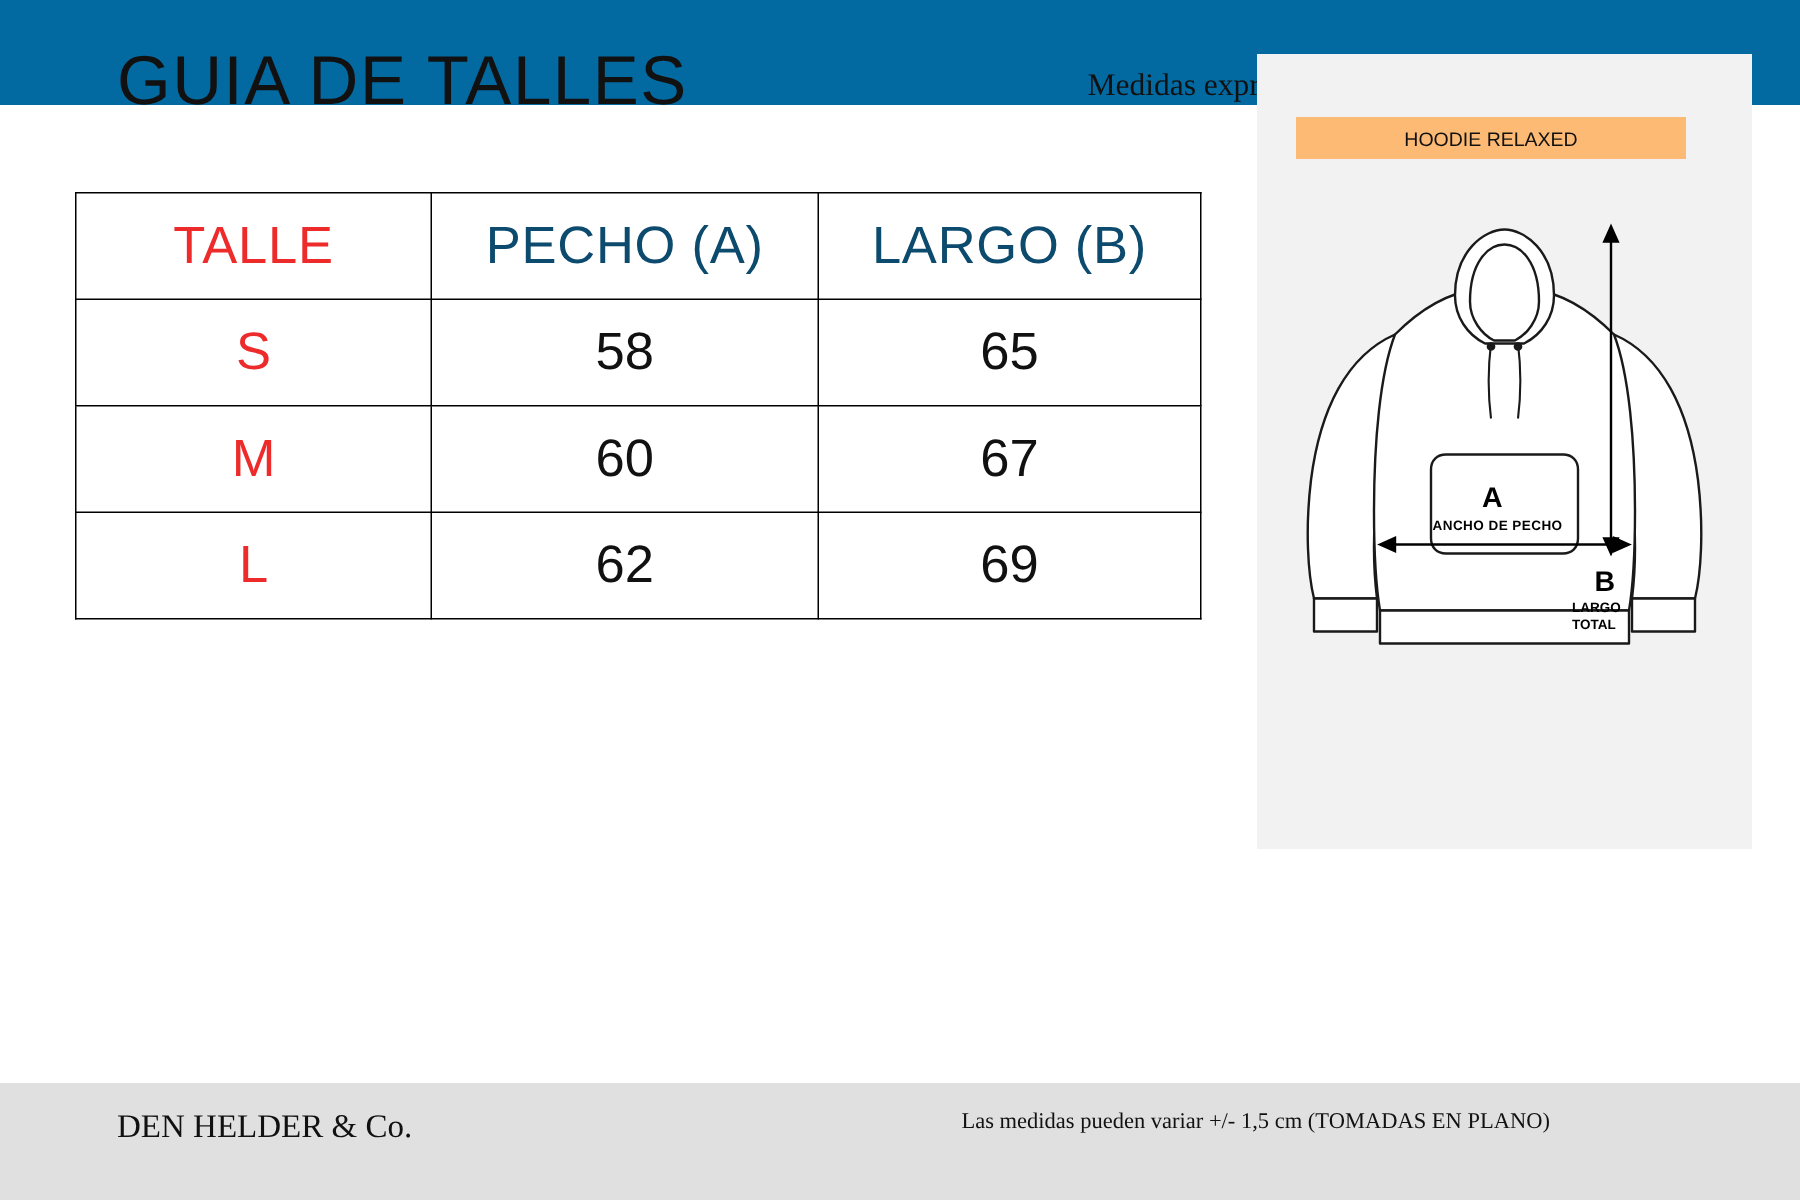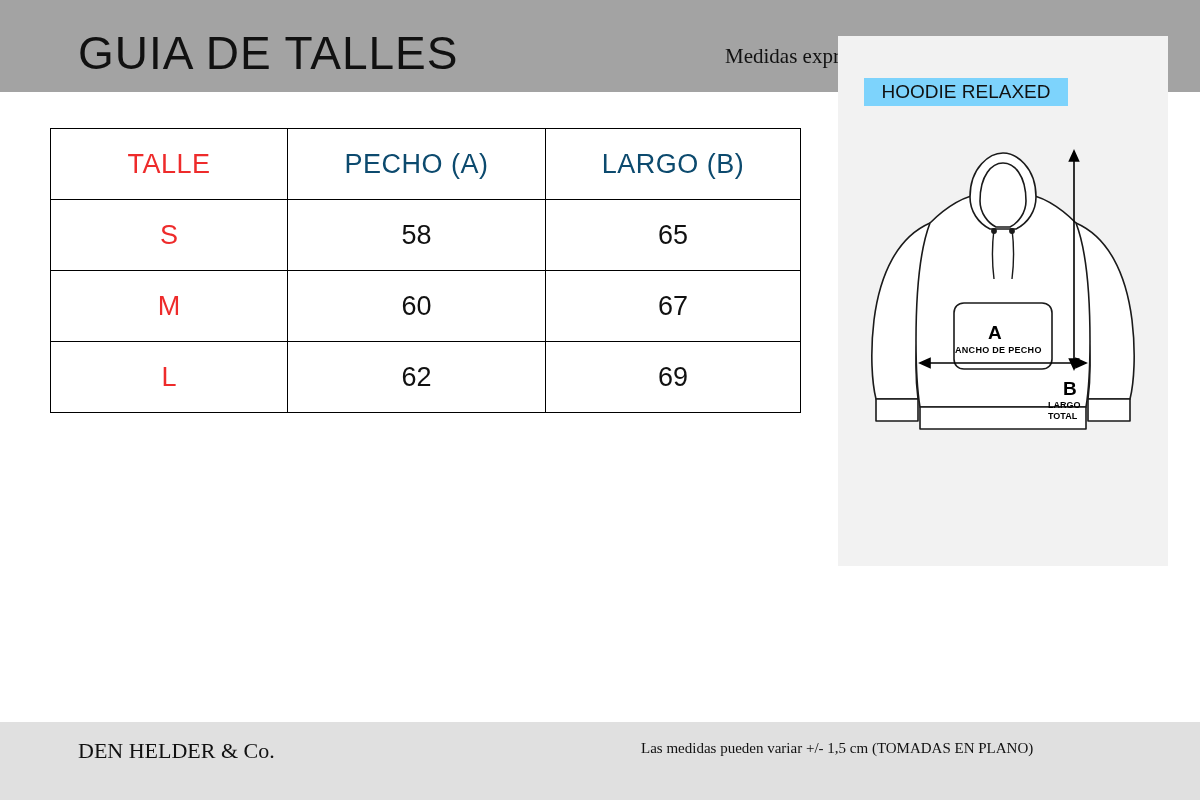--- a/index.html
+++ b/index.html
@@ -14,22 +14,22 @@
     overflow: hidden;
     position: relative;
   }
 
   
   .header {
     position: absolute;
     left: 0;
     top: 0;
     width: 1200px;
-    height: 92px;
-    background: #a3a3a3;
+    height: 70px;
+    background: #0369a1;
     display: flex;
     align-items: center;
   }
   .header-title {
     position: absolute;
     left: 78px;
     top: 26px;
     font-size: 46px;
     letter-spacing: 1px;
     color: #111111;
@@ -63,21 +63,21 @@
     width: 750px;
     border-collapse: collapse;
     table-layout: fixed;
   }
   .size-table td, .size-table th {
     border: 1px solid #000000;
     height: 68px;
     text-align: center;
     vertical-align: middle;
     font-weight: 400;
-    font-size: 27px;
+    font-size: 35px;
     font-family: "Liberation Sans", sans-serif;
   }
   .size-table col.c1 { width: 237px; }
   .size-table col.c2 { width: 258px; }
   .size-table col.c3 { width: 255px; }
 
   .th-talle {
     color: #ee2b2b;
     font-size: 25px;
     letter-spacing: 0.5px;
@@ -102,25 +102,25 @@
     left: 838px;
     top: 36px;
     width: 330px;
     height: 530px;
     background: #f2f2f2;
   }
   .hoodie-label {
     position: absolute;
     left: 864px;
     top: 78px;
-    width: 204px;
+    width: 260px;
     height: 28px;
-    background: #7dd3fc;
-    color: #111111;
-    font-size: 19px;
+    background: #fdba74;
+    color: #111111;
+    font-size: 13px;
     display: flex;
     align-items: center;
     justify-content: center;
     font-family: "Liberation Sans", sans-serif;
   }
   .hoodie-figure {
     position: absolute;
     left: 858px;
     top: 145px;
     width: 290px;

